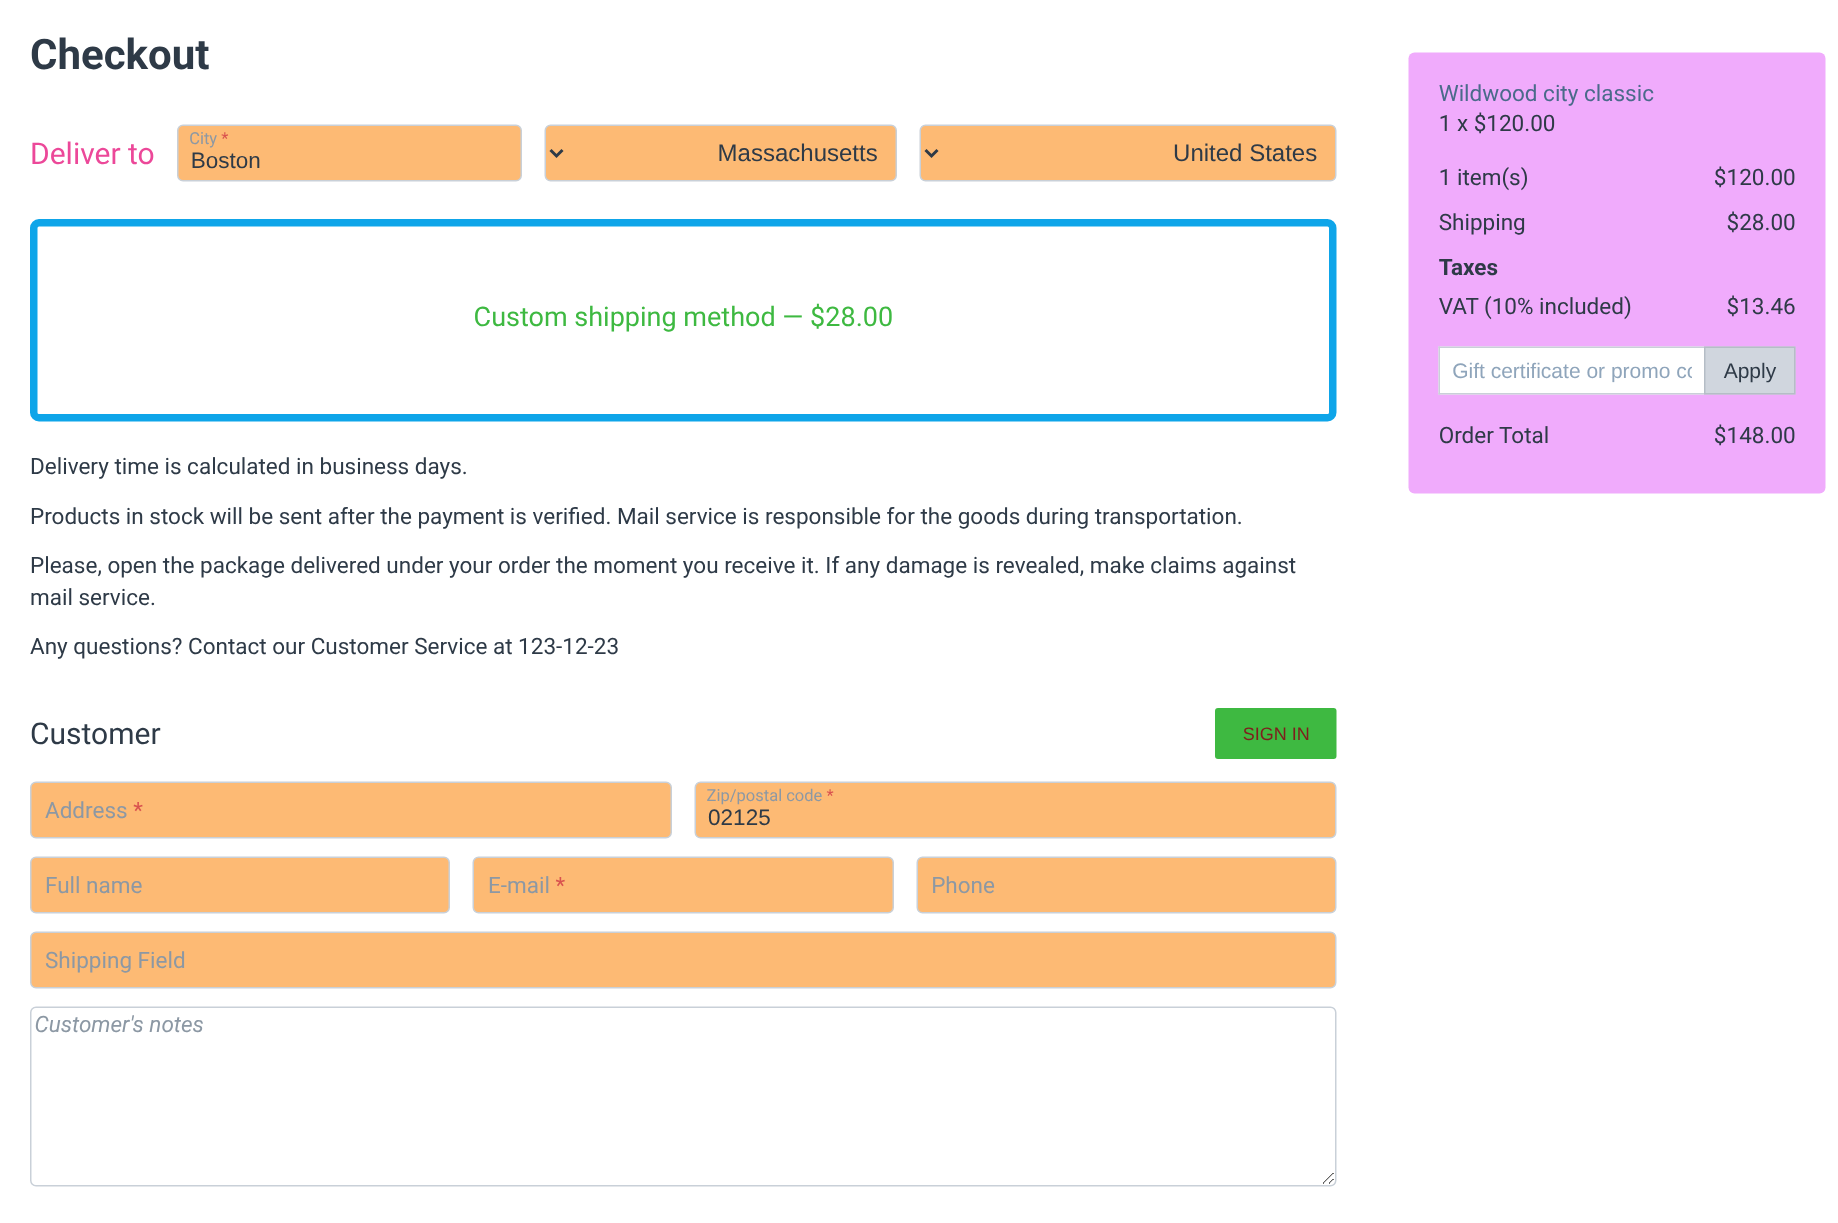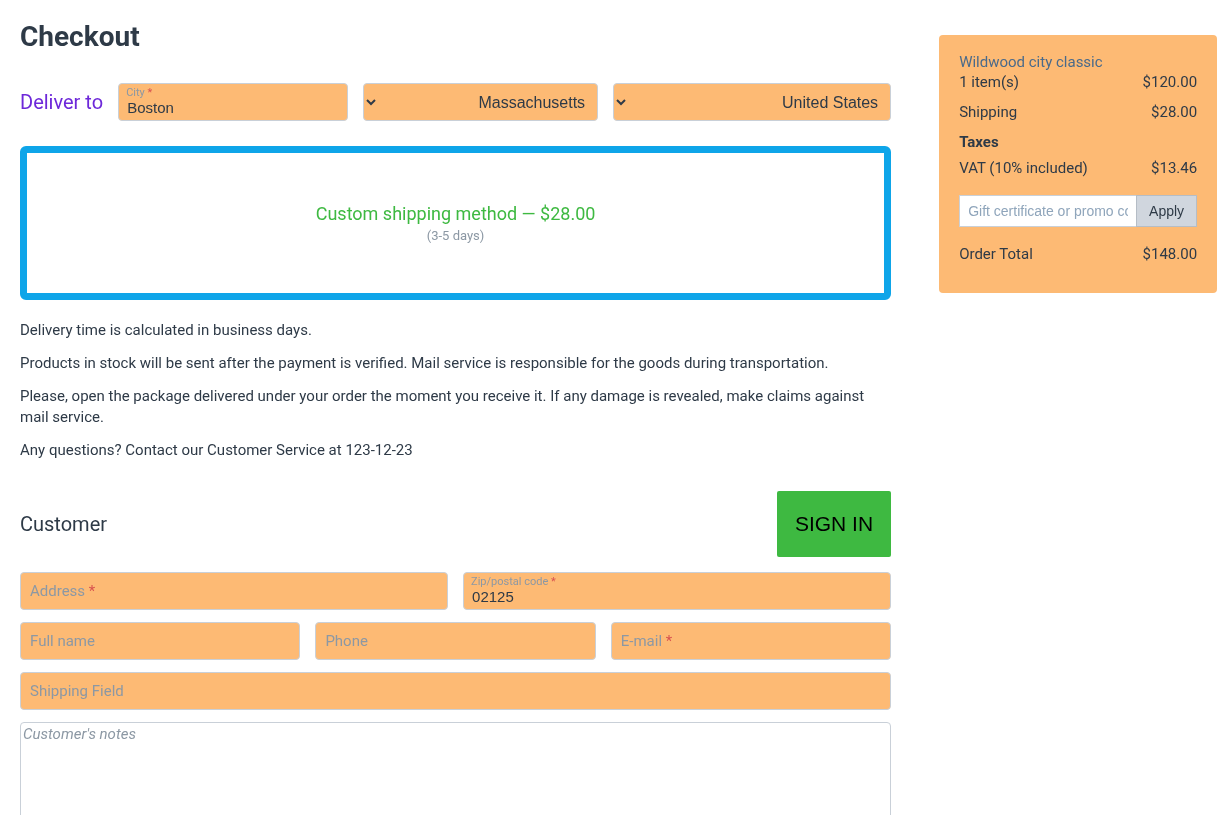--- a/index.html
+++ b/index.html
@@ -17,41 +17,41 @@
       display: flex;
       gap: 48px;
       max-width: 1225px;
     }
     .main {
       flex: 1;
       max-width: 880px;
     }
     .sidebar {
       width: 278px;
-      background: #fdba74;
+      background: #f0abfc;
       padding: 18px 20px;
       border-radius: 4px;
       align-self: flex-start;
       margin-top: 15px;
     }
     h1.page-title {
       font-size: 28px;
       font-weight: 700;
       color: #2e3a47;
       margin-bottom: 30px;
     }
     .deliver-row {
       display: flex;
       align-items: center;
       gap: 15px;
       margin-bottom: 25px;
     }
     .deliver-label {
       font-size: 20px;
-      color: #6d28d9;
+      color: #ec4899;
       white-space: nowrap;
     }
     .input-group {
       position: relative;
       flex: 1;
     }
     .floating-label {
       position: absolute;
       top: 3px;
       left: 8px;
@@ -83,21 +83,21 @@
       color: #2e3a47;
     }
     select.select-field option {
       direction: ltr;
     }
     .city-group { width: 230px; flex: none; }
     .state-group { width: 235px; flex: none; }
     .country-group { width: 278px; flex: none; }
     
     .shipping-card {
-      border: 7px solid #0ea5e9;
+      border: 5px solid #0ea5e9;
       border-radius: 6px;
       padding: 50px 20px;
       text-align: center;
       margin-bottom: 20px;
     }
     .shipping-title {
       color: #3eb941;
       font-size: 18px;
       margin-bottom: 4px;
     }
@@ -118,24 +118,24 @@
       margin-top: 30px;
       margin-bottom: 15px;
     }
     .customer-header h2 {
       font-size: 20px;
       font-weight: 400;
       color: #2e3a47;
     }
     .signin-btn {
       background: #3eb941;
-      color: #000000;
+      color: #7f1d1d;
       border: none;
-      padding: 21px 18px;
-      font-size: 21px;
+      padding: 10px 18px;
+      font-size: 12px;
       border-radius: 2px;
       cursor: pointer;
     }
     .form-row {
       display: flex;
       gap: 15px;
       margin-bottom: 12px;
     }
     .form-row .input-group {
       flex: 1;
@@ -237,21 +237,20 @@
 
       <div class="input-group country-group">
         <select class="select-field">
           <option>United States</option>
         </select>
       </div>
     </div>
 
     <div class="shipping-card">
       <div class="shipping-title">Custom shipping method — $28.00</div>
-      <div class="shipping-sub">(3-5 days)</div>
     </div>
 
     <div class="info-text">
       <p>Delivery time is calculated in business days.</p>
       <p>Products in stock will be sent after the payment is verified. Mail service is responsible for the goods during transportation.</p>
       <p>Please, open the package delivered under your order the moment you receive it. If any damage is revealed, make claims against mail service.</p>
       <p>Any questions? Contact our Customer Service at 123-12-23</p>
     </div>
 
     <div class="customer-header">
@@ -269,43 +268,44 @@
         <input type="text" class="text-field" value="02125" style="">
       </div>
     </div>
 
     <div class="form-row">
       <div class="input-group no-label">
         <span class="placeholder-label">Full name</span>
         <input type="text" class="text-field" style="">
       </div>
       <div class="input-group no-label">
+        <span class="placeholder-label"><span>E-mail</span> <span class="required-star">*</span></span>
+        <input type="text" class="text-field" style="">
+      </div>
+      <div class="input-group no-label">
         <span class="placeholder-label">Phone</span>
-        <input type="text" class="text-field" style="">
-      </div>
-      <div class="input-group no-label">
-        <span class="placeholder-label"><span>E-mail</span> <span class="required-star">*</span></span>
         <input type="text" class="text-field" style="">
       </div>
     </div>
 
     <div class="form-row">
       <div class="input-group no-label">
         <span class="placeholder-label">Shipping Field</span>
         <input type="text" class="text-field" style="">
       </div>
     </div>
 
     <div class="form-row">
       <textarea class="notes" placeholder="Customer's notes" style=""></textarea>
     </div>
   </div>
 
   <div class="sidebar">
     <div class="product-name">Wildwood city classic</div>
+    <div class="product-qty">1 x $120.00</div>
 
     <div class="summary-row">
       <span>1 item(s)</span>
       <span>$120.00</span>
     </div>
     <div class="summary-row">
       <span>Shipping</span>
       <span>$28.00</span>
     </div>
     <div class="taxes-label">Taxes</div>

